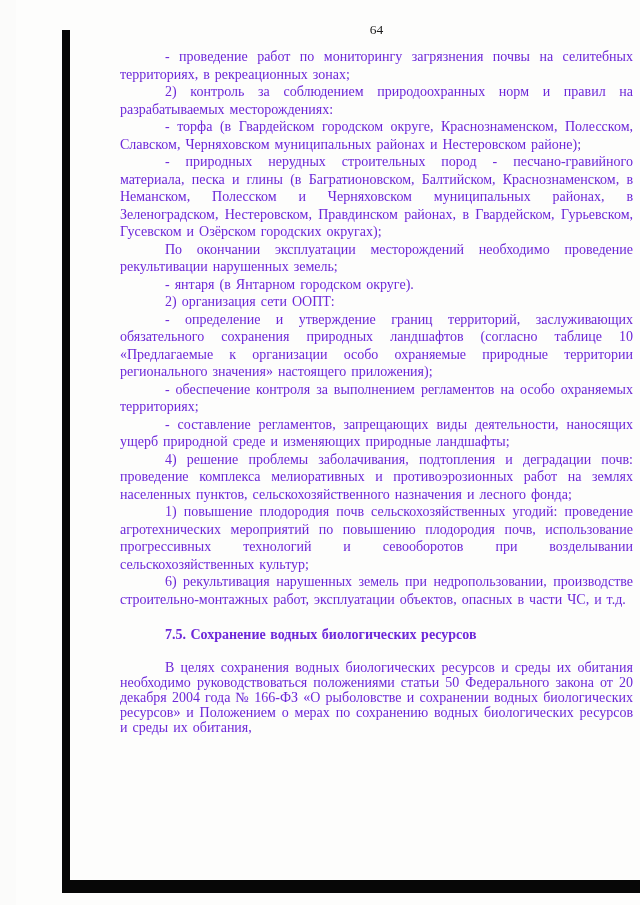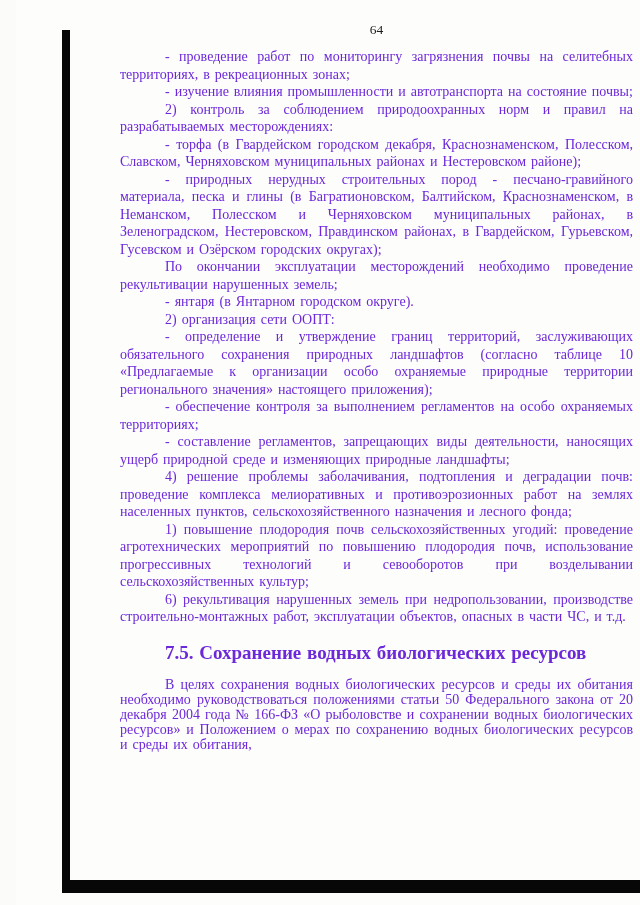--- a/index.html
+++ b/index.html
@@ -34,21 +34,21 @@
     line-height: 17.5px;
     text-align: justify;
     color: #6d28d9;
   }
   .content p {
     margin: 0;
     text-indent: 45px;
     word-spacing: 1.5px;
   }
   .section-heading {
-    font-size: 19px;
+    font-size: 14px;
     font-weight: bold;
     text-indent: 45px;
     text-align: left;
     margin: 18px 0 16px 0;
     word-spacing: 1px;
   }
   .closing {
     line-height: 15px;
   }
 
@@ -71,23 +71,22 @@
 </style>
 </head>
 <body>
 
 <div class="page">
 
   <div class="page-number">64</div>
 
   <div class="content">
     <p>- проведение работ по мониторингу загрязнения почвы на селитебных территориях, в рекреационных зонах;</p>
-    <p>- изучение влияния промышленности и автотранспорта на состояние почвы;</p>
     <p>2) контроль за соблюдением природоохранных норм и правил на разрабатываемых месторождениях:</p>
-    <p>- торфа (в Гвардейском городском декабря, Краснознаменском, Полесском, Славском, Черняховском муниципальных районах и Нестеровском районе);</p>
+    <p>- торфа (в Гвардейском городском округе, Краснознаменском, Полесском, Славском, Черняховском муниципальных районах и Нестеровском районе);</p>
     <p>- природных нерудных строительных пород - песчано-гравийного материала, песка и глины (в Багратионовском, Балтийском, Краснознаменском, в Неманском, Полесском и Черняховском муниципальных районах, в Зеленоградском, Нестеровском, Правдинском районах, в Гвардейском, Гурьевском, Гусевском и Озёрском городских округах);</p>
     <p>По окончании эксплуатации месторождений необходимо проведение рекультивации нарушенных земель;</p>
     <p>- янтаря (в Янтарном городском округе).</p>
     <p>2) организация сети ООПТ:</p>
     <p>- определение и утверждение границ территорий, заслуживающих обязательного сохранения природных ландшафтов (согласно таблице 10 «Предлагаемые к организации особо охраняемые природные территории регионального значения» настоящего приложения);</p>
     <p>- обеспечение контроля за выполнением регламентов на особо охраняемых территориях;</p>
     <p>- составление регламентов, запрещающих виды деятельности, наносящих ущерб природной среде и изменяющих природные ландшафты;</p>
     <p>4) решение проблемы заболачивания, подтопления и деградации почв: проведение комплекса мелиоративных и противоэрозионных работ на землях населенных пунктов, сельскохозяйственного назначения и лесного фонда;</p>
     <p>1) повышение плодородия почв сельскохозяйственных угодий: проведение агротехнических мероприятий по повышению плодородия почв, использование прогрессивных технологий и севооборотов при возделывании сельскохозяйственных культур;</p>
     <p>6) рекультивация нарушенных земель при недропользовании, производстве строительно-монтажных работ, эксплуатации объектов, опасных в части ЧС, и т.д.</p>

